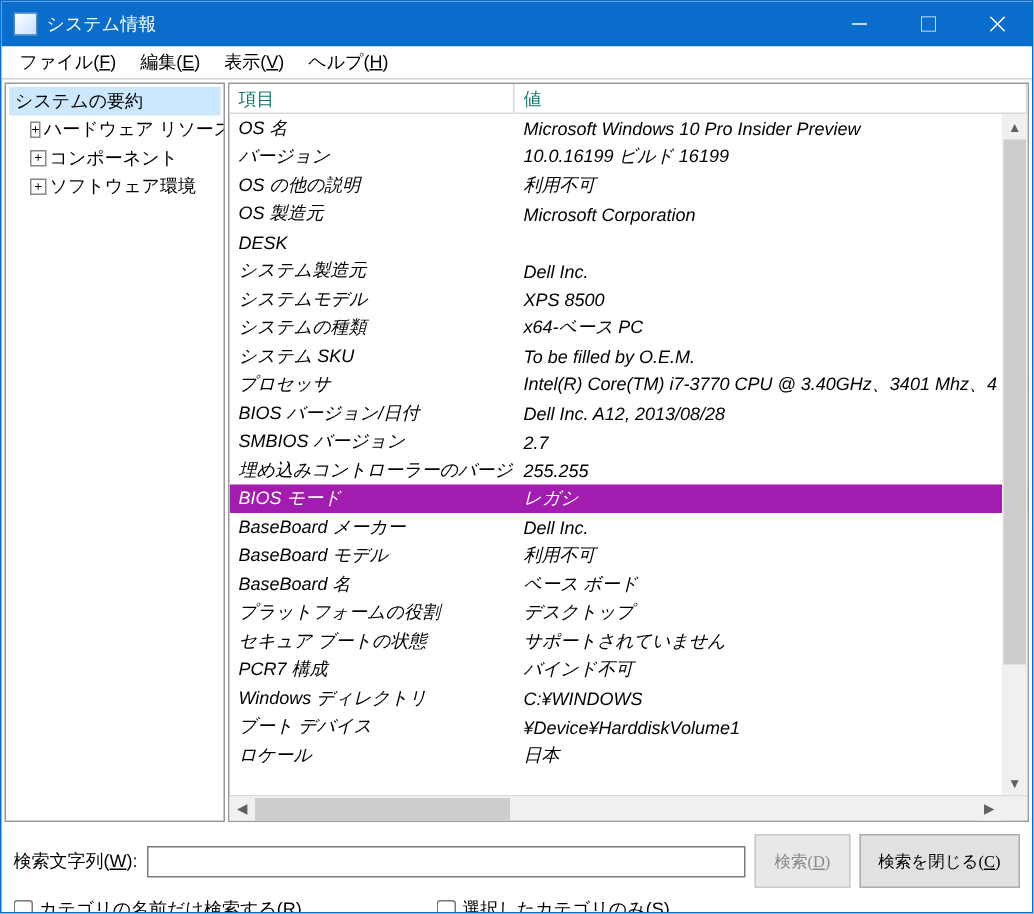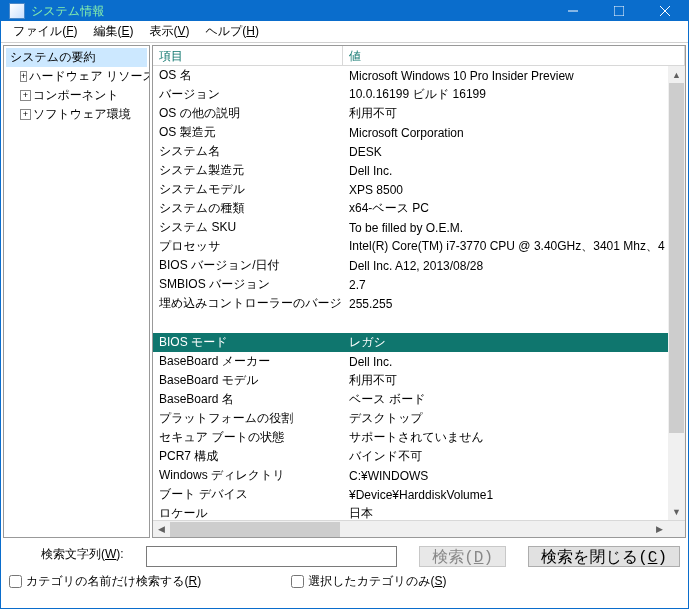--- a/index.html
+++ b/index.html
@@ -8,22 +8,22 @@
     font-family: "Meiryo UI", "Yu Gothic UI", sans-serif;
     font-size: 12px;
     background: #fff;
     width: 689px;
     height: 609px;
     overflow: hidden;
     border: 1px solid #0a6dcc;
   }
   .titlebar {
     background: #0a6dcc;
-    color: #86efac;
-    height: 20px;
+    color: #ffffff;
+    height: 30px;
     display: flex;
     align-items: center;
     padding-left: 8px;
   }
   .titlebar .app-icon {
     width: 16px; height: 16px;
     margin-right: 6px;
     background: linear-gradient(135deg,#fff 0%,#c8e0ff 100%);
     border: 1px solid #4a88c8;
   }
@@ -93,29 +93,30 @@
     height: 20px;
   }
   .list-header .hcol {
     padding: 2px 6px;
     border-right: 1px solid #d8d8d8;
     color: #0f766e;
   }
   .list-body {
     flex: 1;
     overflow: hidden;
+    font-style: italic;
   }
   .list-body::-webkit-scrollbar { width: 17px; height: 17px; }
   .row {
     display: flex;
     height: 19px;
     align-items: center;
     white-space: nowrap;
   }
-  .row.selected { background: #0f766e; color: #fff; margin-top: 20px; }
+  .row.selected { background: #a21caf; color: #fff; }
   .col1 { width: 190px; padding-left: 6px; flex-shrink: 0; overflow: hidden; }
   .col2 { flex: 1; padding-left: 6px; overflow: hidden; }
   .scroll-area {
     display: flex;
     height: 17px;
     border-top: 1px solid #d8d8d8;
   }
   .hscroll {
     flex: 1;
     background: #f0f0f0;
@@ -145,41 +146,40 @@
   .vscroll .track { flex: 1; position: relative; }
   .vscroll .thumb {
     position: absolute; top: 0; left: 1px; width: 15px; height: 350px;
     background: #cdcdcd;
   }
   .bottom {
     padding: 6px 8px 4px 8px;
   }
   .search-row {
     display: flex;
-    align-items: flex-start;
-    gap: 22px;
+    align-items: center;
+    gap: 6px;
     margin-bottom: 6px;
-    margin-left: 32px;
   }
   .search-row label { white-space: nowrap; }
   .search-row input[type=text] {
     flex: 1;
     height: 21px;
     border: 1px solid #7a7a7a;
     padding: 0 3px;
     font-family: inherit;
     font-size: 12px;
   }
   .btn {
-    height: 21px;
+    height: 36px;
     padding: 0 12px;
     background: #e1e1e1;
     border: 1px solid #adadad;
-    font-family: Liberation Mono, monospace;
-    font-size: 16px;
+    font-family: Liberation Serif, serif;
+    font-size: 11px;
     cursor: default;
   }
   .btn:disabled { color: #888; background: #e8e8e8; border-color: #c8c8c8; }
   .check-row {
     display: flex;
     align-items: center;
     gap: 90px;
   }
   .check-row label { display: flex; align-items: center; gap: 4px; }
   input[type=checkbox] { width: 13px; height: 13px; margin: 0; }
@@ -252,21 +252,20 @@
         </div>
         <div class="row">
           <div class="col1">OS の他の説明</div>
           <div class="col2">利用不可</div>
         </div>
         <div class="row">
           <div class="col1">OS 製造元</div>
           <div class="col2">Microsoft Corporation</div>
         </div>
         <div class="row">
-          <div class="col1">システム名</div>
           <div class="col2">DESK</div>
         </div>
         <div class="row">
           <div class="col1">システム製造元</div>
           <div class="col2">Dell Inc.</div>
         </div>
         <div class="row">
           <div class="col1">システムモデル</div>
           <div class="col2">XPS 8500</div>
         </div>

